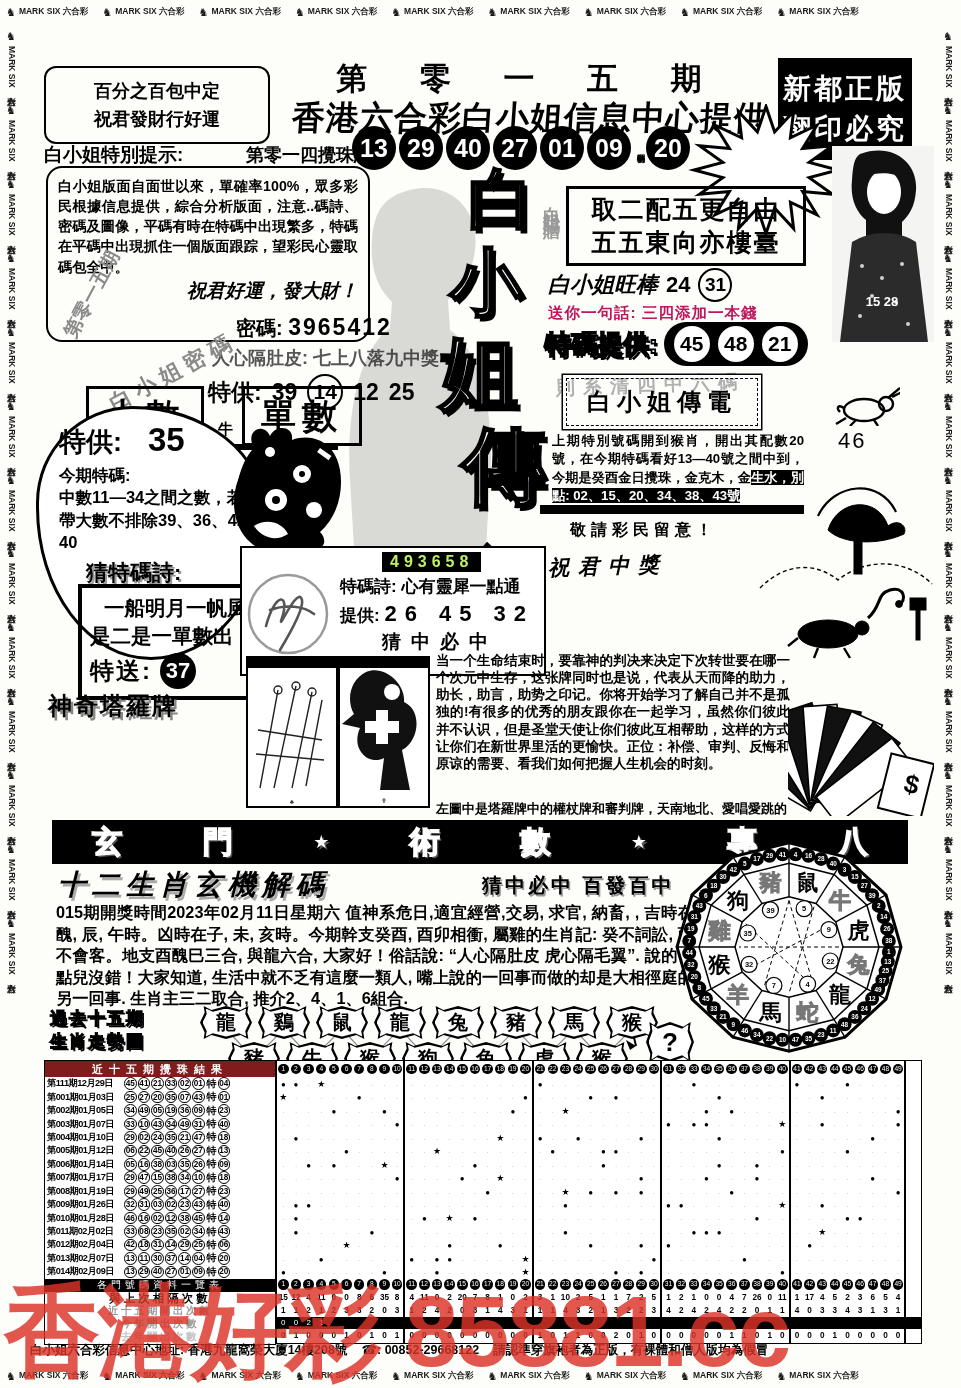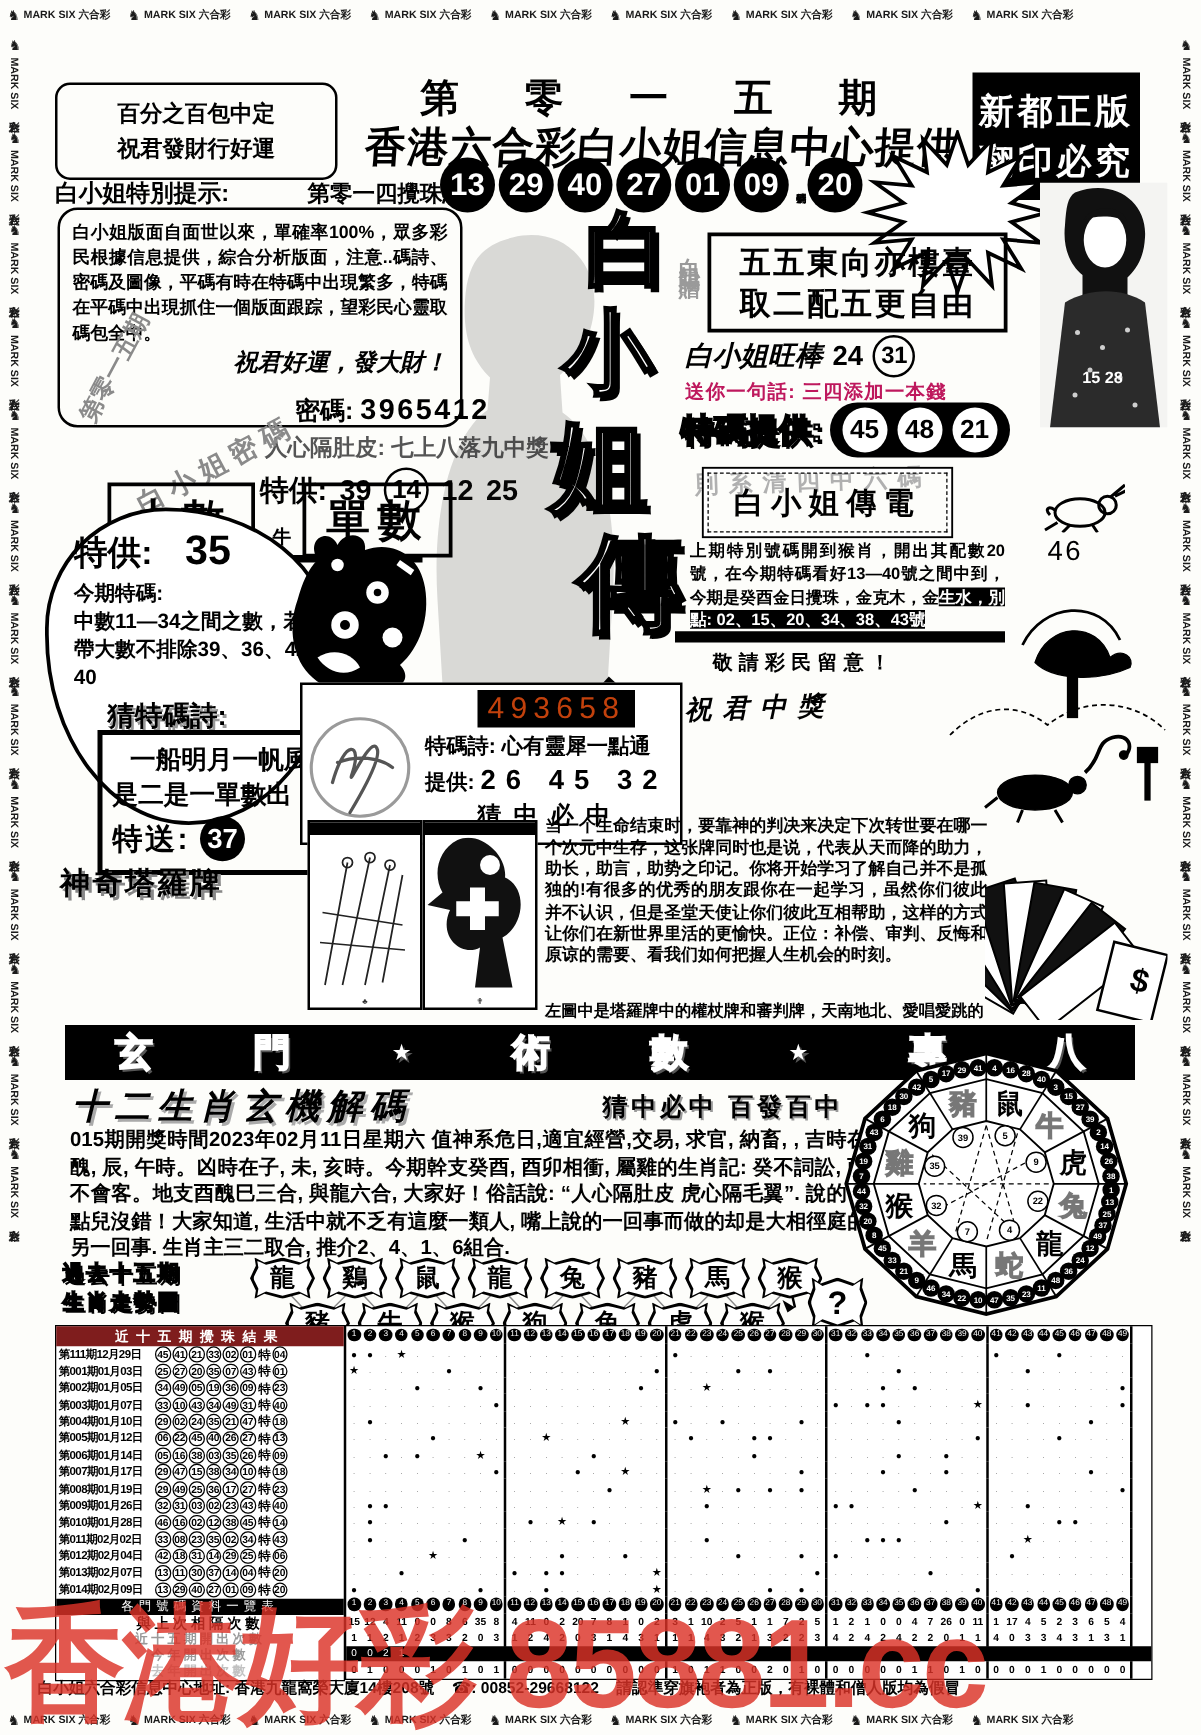--- a/index.html
+++ b/index.html
@@ -85,21 +85,21 @@
   .poem-label{left:86px;top:558px;font-size:22px;font-weight:900;text-shadow:2px 2px 0 #999;}
   .poem-box{left:78px;top:584px;width:232px;height:116px;border:4px solid #000;padding:6px 8px;box-sizing:border-box;}
   .poem-line{font-size:20.5px;font-weight:900;line-height:1.35;}
   .tesong{display:flex;align-items:center;gap:8px;margin-top:4px;}
   .tesong-label{font-size:24px;font-weight:900;letter-spacing:2px;}
   .tesong-circ{width:36px;height:36px;border-radius:50%;background:#000;color:#fff;display:flex;align-items:center;
       justify-content:center;font-size:22px;font-weight:900;}
   .code-box{left:240px;top:546px;width:302px;height:126px;border:2.5px solid #000;background:#fff;}
   .sig{left:246px;top:570px;}
   .cb-inner{position:absolute;left:98px;top:4px;width:200px;}
-  .cb-num{display:inline-block;background:#000;color:#c2410c;font-size:24px;font-weight:400;letter-spacing:5px;
+  .cb-num{display:inline-block;background:#000;color:#bef264;font-size:16px;font-weight:700;letter-spacing:5px;
       padding:1px 8px;margin-left:42px;}
   .cb-line{font-size:17px;font-weight:900;margin-top:3px;white-space:nowrap;}
   .cb-line b{font-size:22px;letter-spacing:8px;}
   .cb-note{font-size:19px;font-weight:900;letter-spacing:10px;margin-top:2px;text-align:center;}
   
   .tarot-title{left:48px;top:690px;font-size:24px;font-weight:900;letter-spacing:2px;text-shadow:2.5px 2.5px 0 #888;}
   .card{top:656px;width:88px;height:148px;border:2px solid #000;background:#fff;}
   .card .cap{position:absolute;bottom:1px;left:0;right:0;text-align:center;font-size:6.5px;color:#333;}
   .card .top{position:absolute;top:0;left:0;right:0;height:10px;background:#000;color:#fff;font-size:6px;text-align:center;}
   .tarot-body{left:436px;top:652px;width:354px;font-size:13.6px;line-height:1.26;font-weight:600;text-align:justify;}
@@ -420,22 +420,22 @@
   <div id="vtitle">
       <div class="abs vchar" style="left: 468px; top: 166px; font-size: 66px;">白</div>
       <div class="abs vchar" style="left: 450px; top: 246px; font-size: 72px;">小</div>
       <div class="abs vchar" style="left: 440px; top: 334px; font-size: 78px;">姐</div>
       <div class="abs vchar" style="left: 462px; top: 424px; font-size: 84px;">傳</div>
       <div class="abs vchar" style="left: 444px; top: 546px; font-size: 96px;">密</div>
     </div>
 
   <div class="abs gift-v">白小姐賜贈</div>
   <div class="abs wang-box">
+    <span>取二配五更自由</span>
     <span>五五東向亦樓臺</span>
-    <span>取二配五更自由</span>
   </div>
   <div class="abs wangbang">
     <span>白小姐旺棒</span>
     <span class="wb-num">24</span>
     <span class="wb-circ">31</span>
   </div>
   <div class="abs saying">送你一句話: 三四添加一本錢</div>
   <div class="abs tegong2">
     <span class="tg2-label">特碼提供:</span>
     <span class="tg2-pill" id="tg2-pill">

